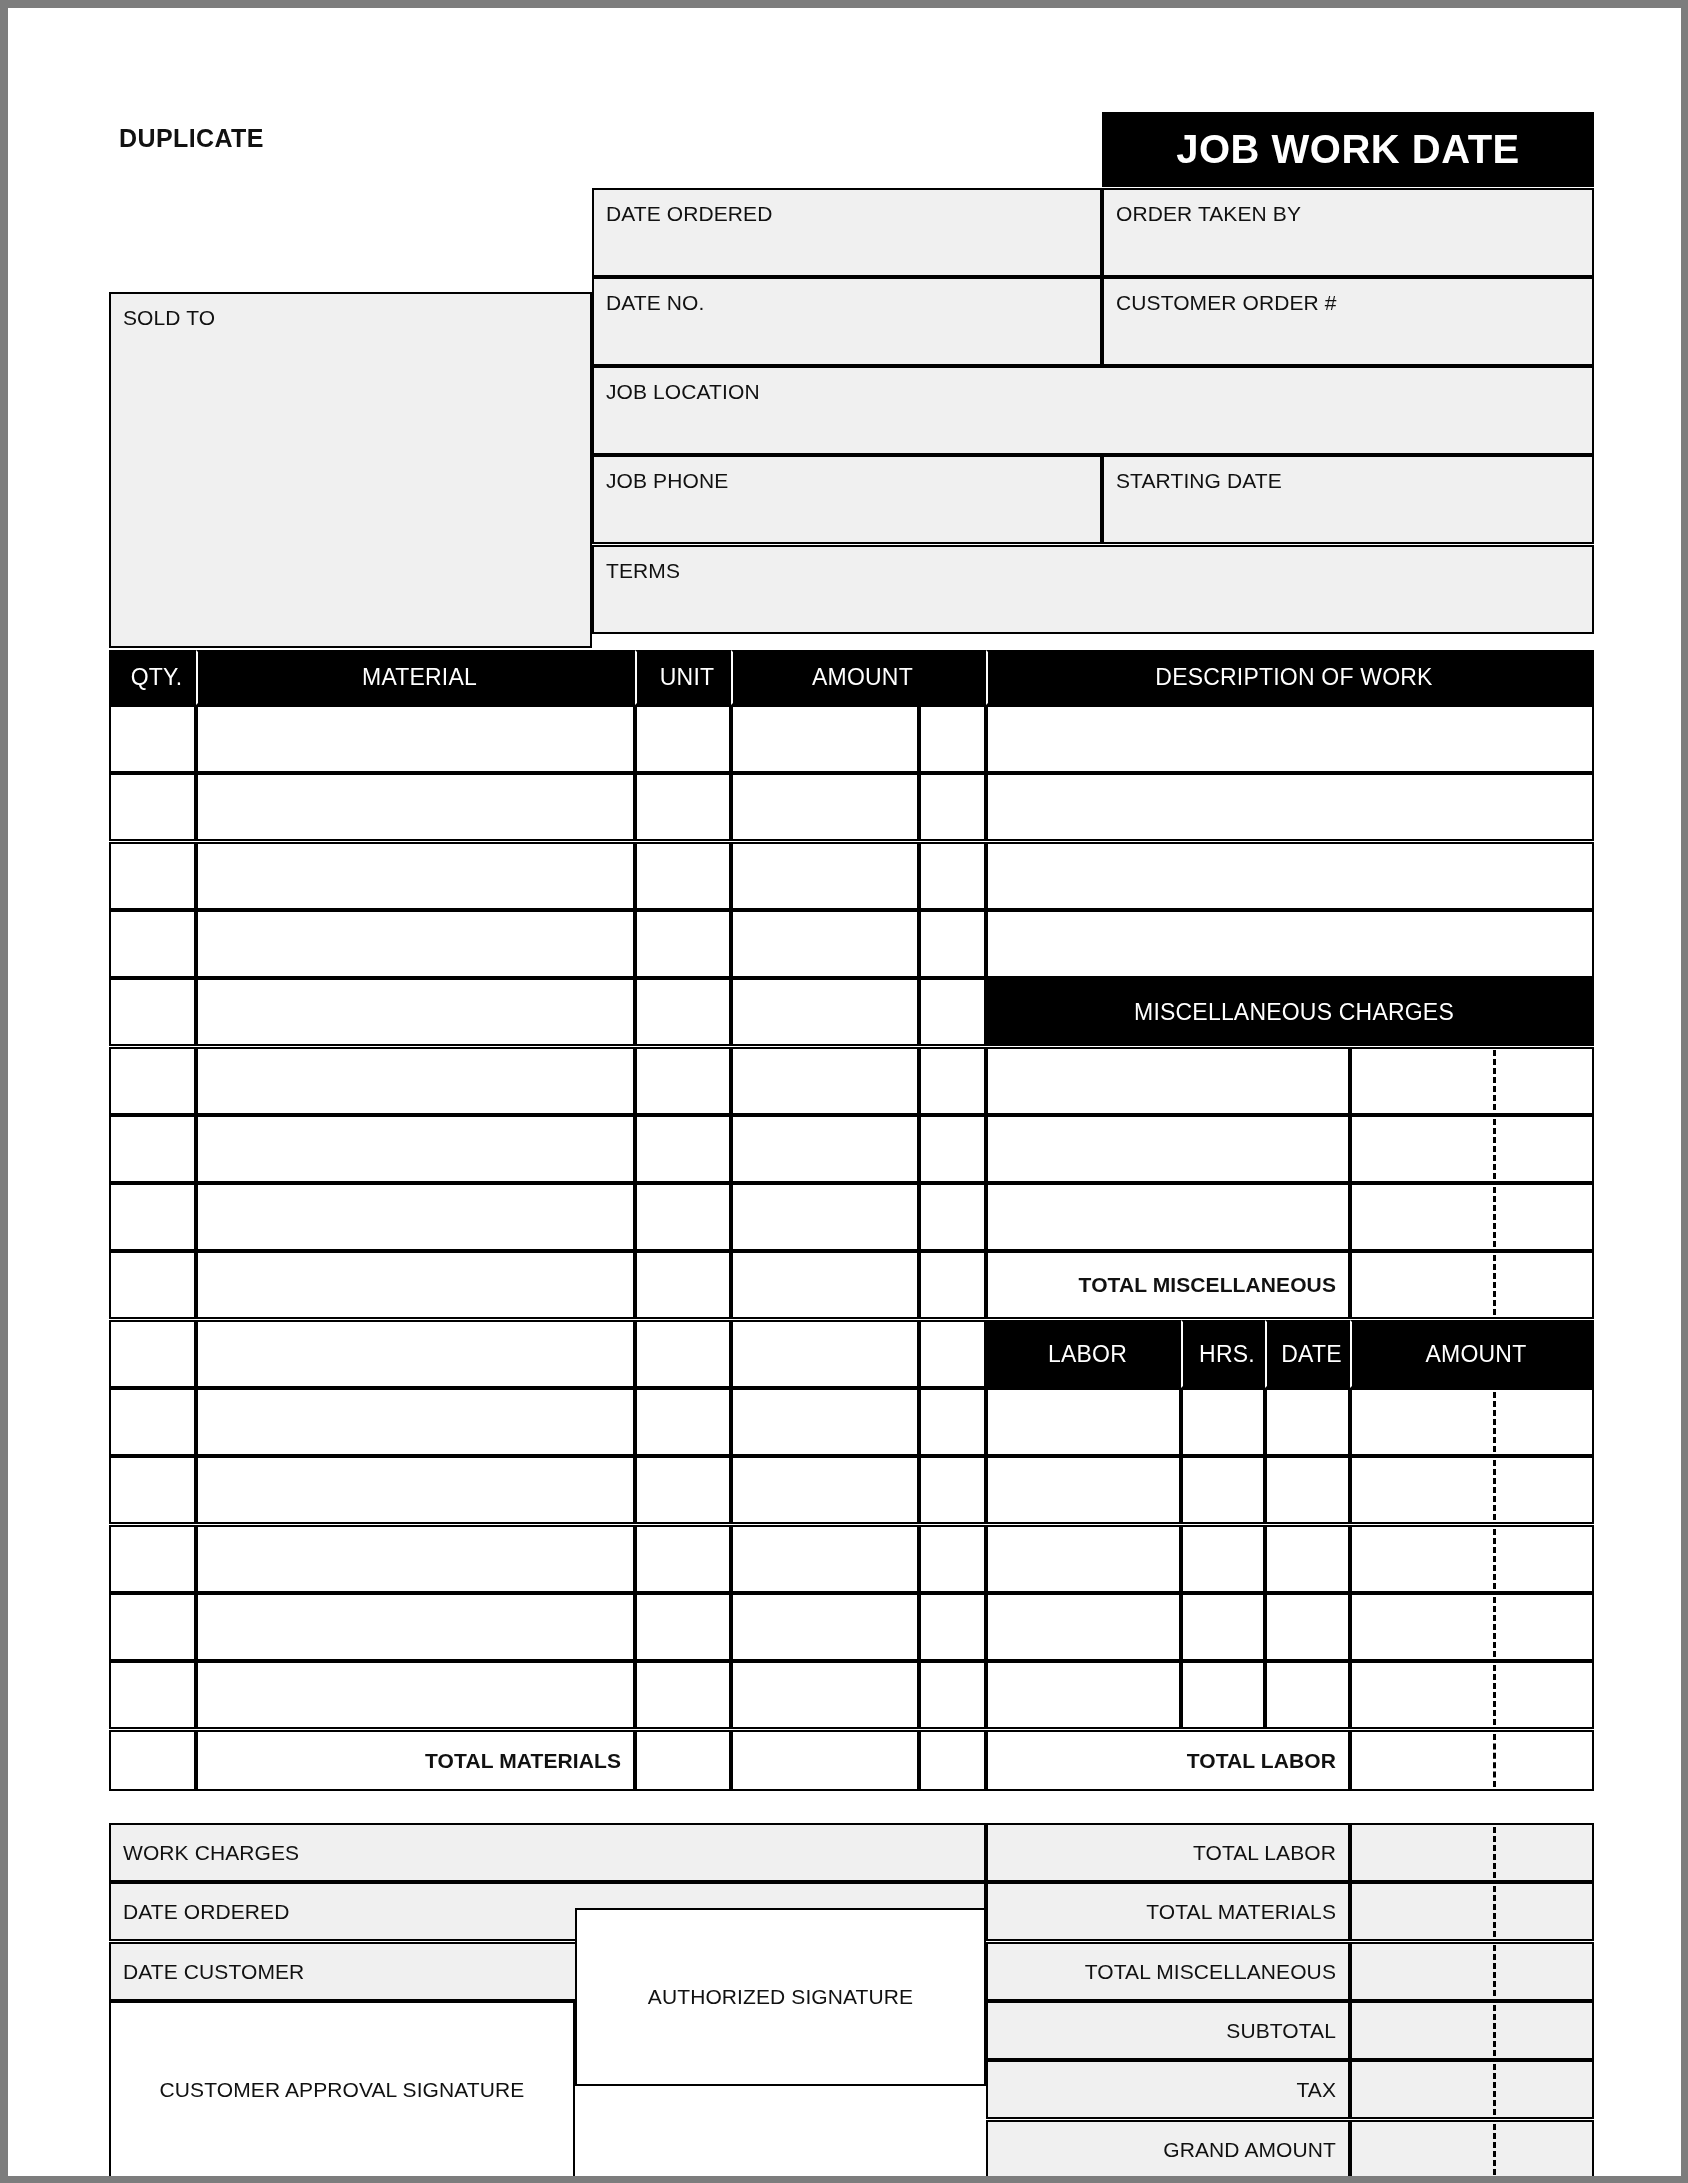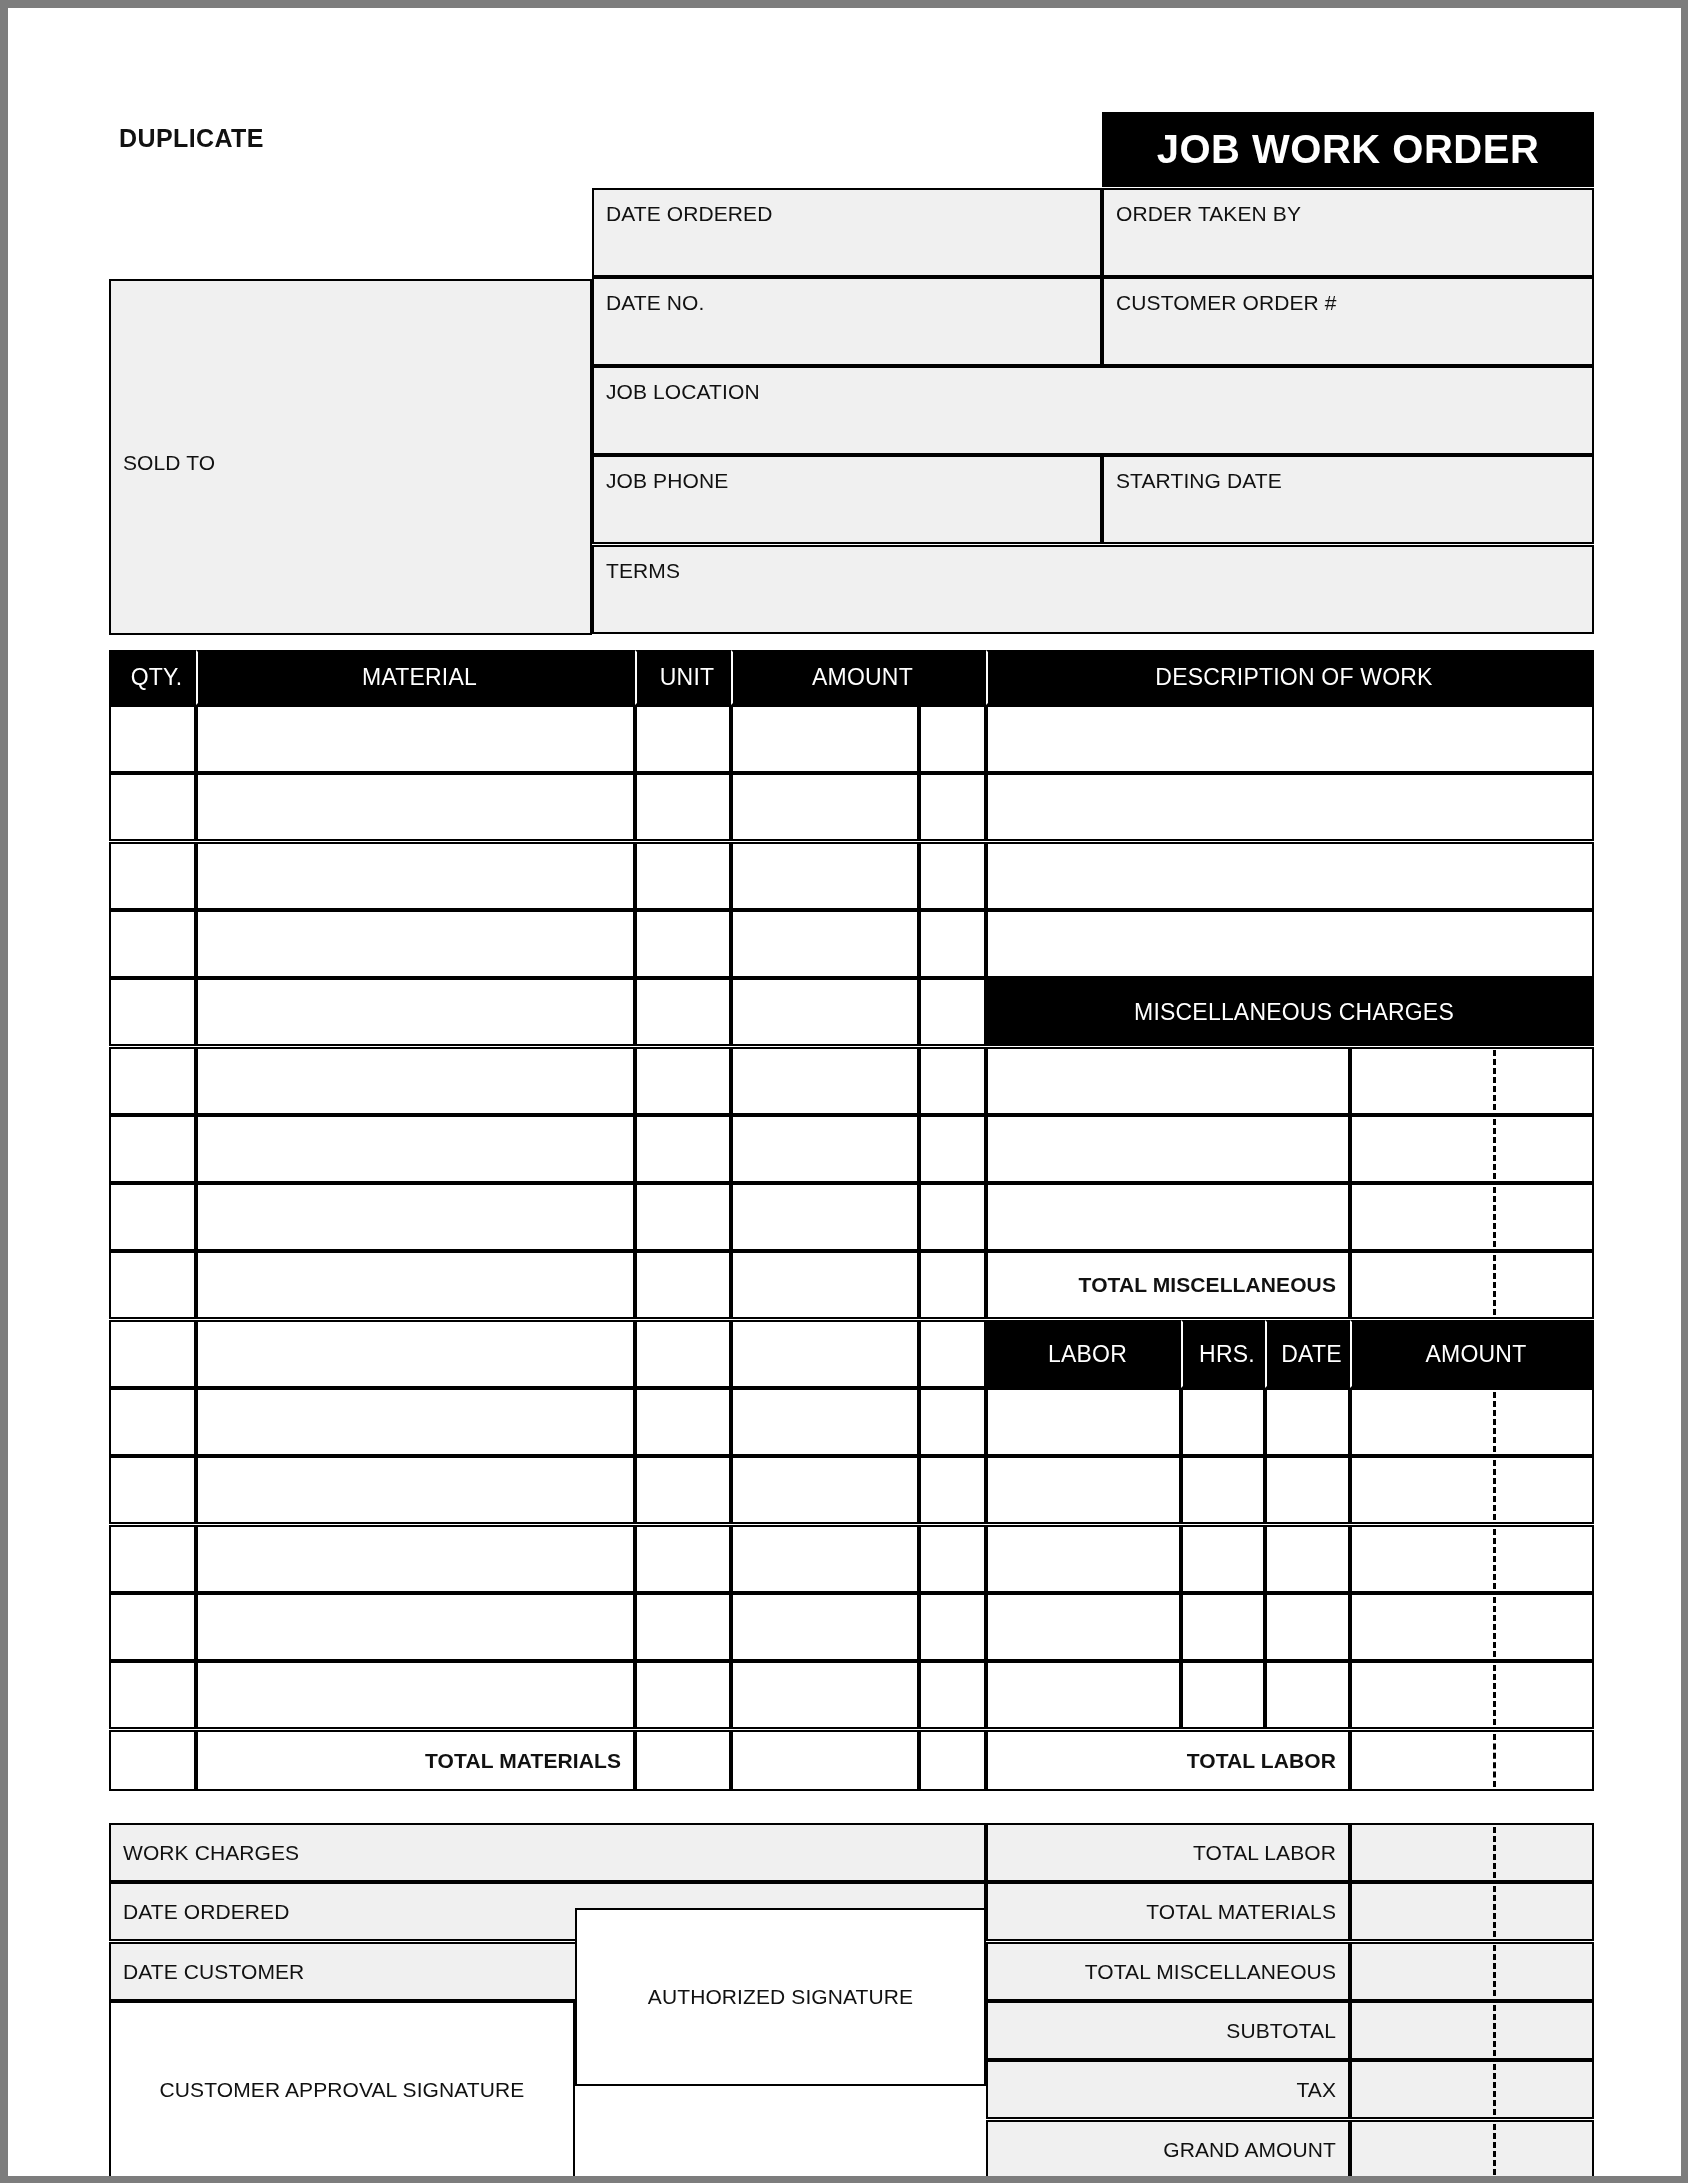--- a/index.html
+++ b/index.html
@@ -90,24 +90,24 @@
   }
 </style>
 </head>
 <body>
 
 <div id="page">
 
   <div id="duplicate">DUPLICATE</div>
 
   <div id="title-banner">
-    <span class="t">JOB WORK ORDER</span>
-  </div>
-
-  <div class="cell gray tl" style="left:101px; top:271px; width:483px; height:356px;align-items:center;">
+    <span class="t">JOB WORK DATE</span>
+  </div>
+
+  <div class="cell gray tl" style="left:101px; top:284px; width:483px; height:356px;">
     <span class="lbl pad-tl">SOLD TO</span>
   </div>
 
   <div class="cell gray tl" style="left:584px; top:180px; width:510px; height:89px;">
     <span class="lbl pad-tl">DATE ORDERED</span>
   </div>
 
   <div class="cell gray tl" style="left:1094px; top:180px; width:492px; height:89px;">
     <span class="lbl pad-tl">ORDER TAKEN BY</span>
   </div>

